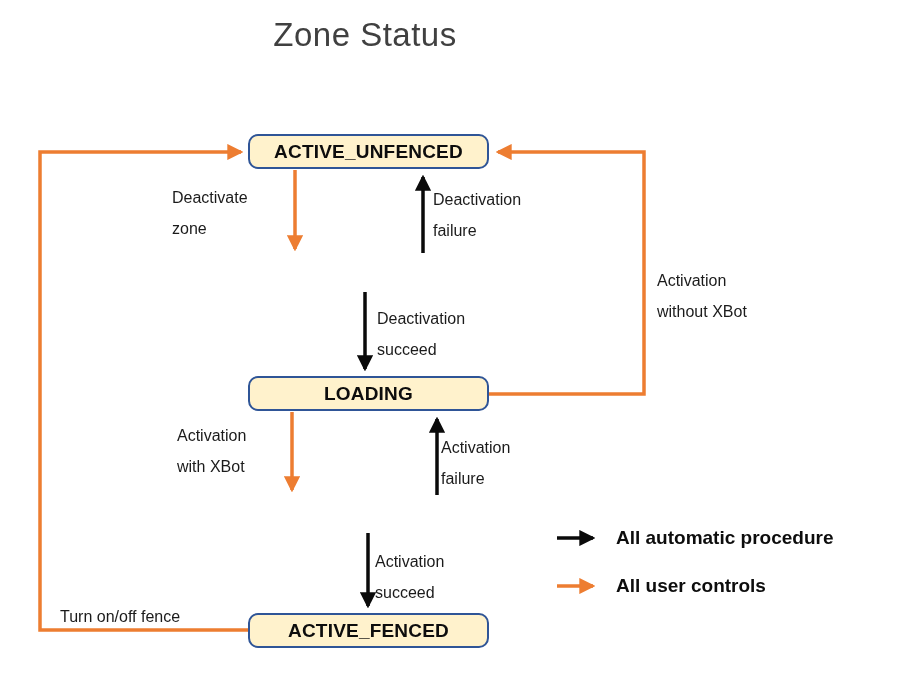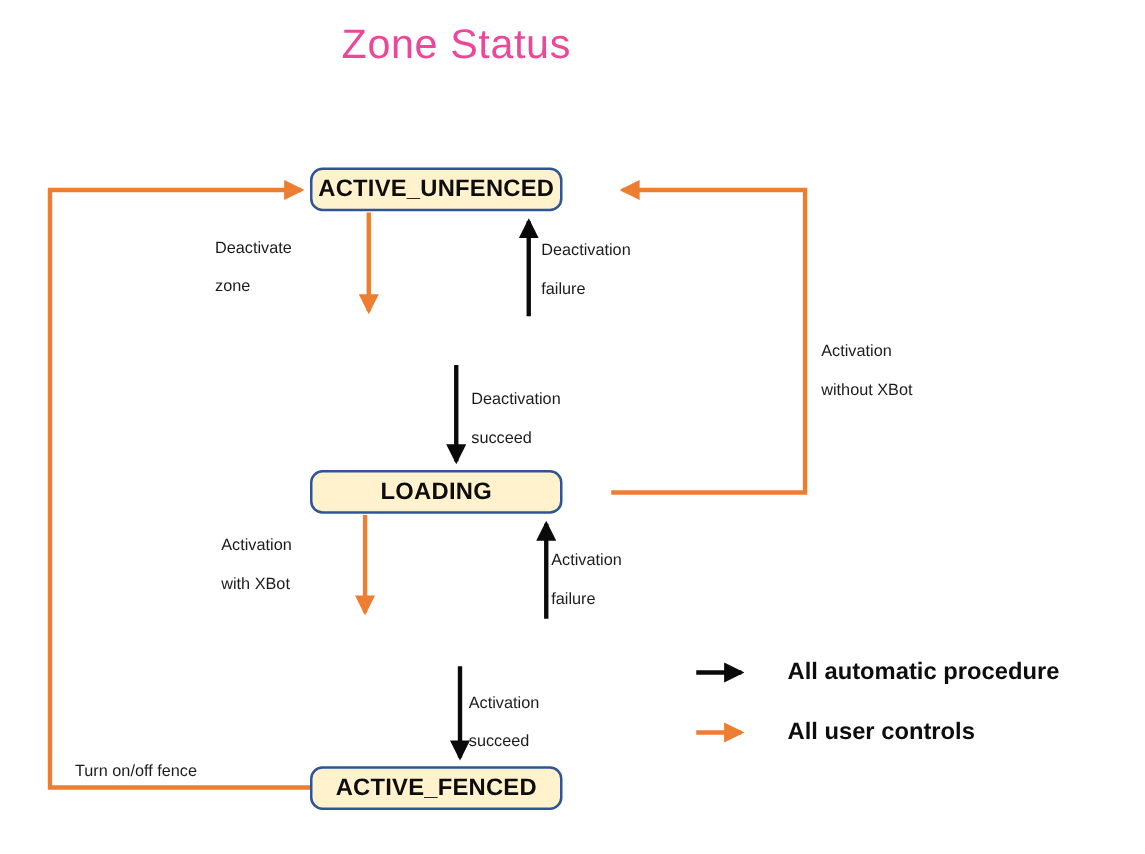--- a/index.html
+++ b/index.html
@@ -15,64 +15,64 @@
     overflow: hidden;
   }
   .page-title {
     position: absolute;
     left: 0;
     top: 16px;
     width: 730px;
     text-align: center;
     font-size: 33px;
     font-weight: 300;
-    color: #ec4899;
+    color: #404040;
     letter-spacing: 0.5px;
   }
   .arrow-layer {
     position: absolute;
     inset: 0;
     width: 916px;
     height: 683px;
   }
   .edge { fill: none; stroke-width: 3.5px; }
   .edge.black { stroke: var(--arrow-black); }
   .edge.orange { stroke: var(--orange); }
   .fill-black { fill: var(--arrow-black); }
   .fill-orange { fill: var(--orange); }
   .state-box {
     position: absolute;
     left: 248px;
-    width: 202px;
+    width: 241px;
     height: 35px;
     box-sizing: border-box;
     background: var(--box-fill);
     border: 2.2px solid var(--box-border);
     border-radius: 10px;
     display: flex;
     align-items: center;
     justify-content: center;
     font-size: 19px;
     font-weight: 700;
     color: #0d0d0d;
     letter-spacing: 0.2px;
   }
   .t-label {
     position: absolute;
-    font-size: 13px;
+    font-size: 16px;
     line-height: 31px;
     color: #1b1b1b;
     white-space: pre-line;
   }
   .legend-row {
     position: absolute;
     left: 556px;
     display: flex;
     align-items: center;
-    gap: 26px;
+    gap: 12px;
     height: 30px;
   }
   .legend-sym { flex: 0 0 auto; }
   .legend-box-sym {
     box-sizing: border-box;
     width: 48px;
     height: 29px;
     background: var(--box-fill);
     border: 2px solid var(--legend-box-border);
     border-radius: 8px;

